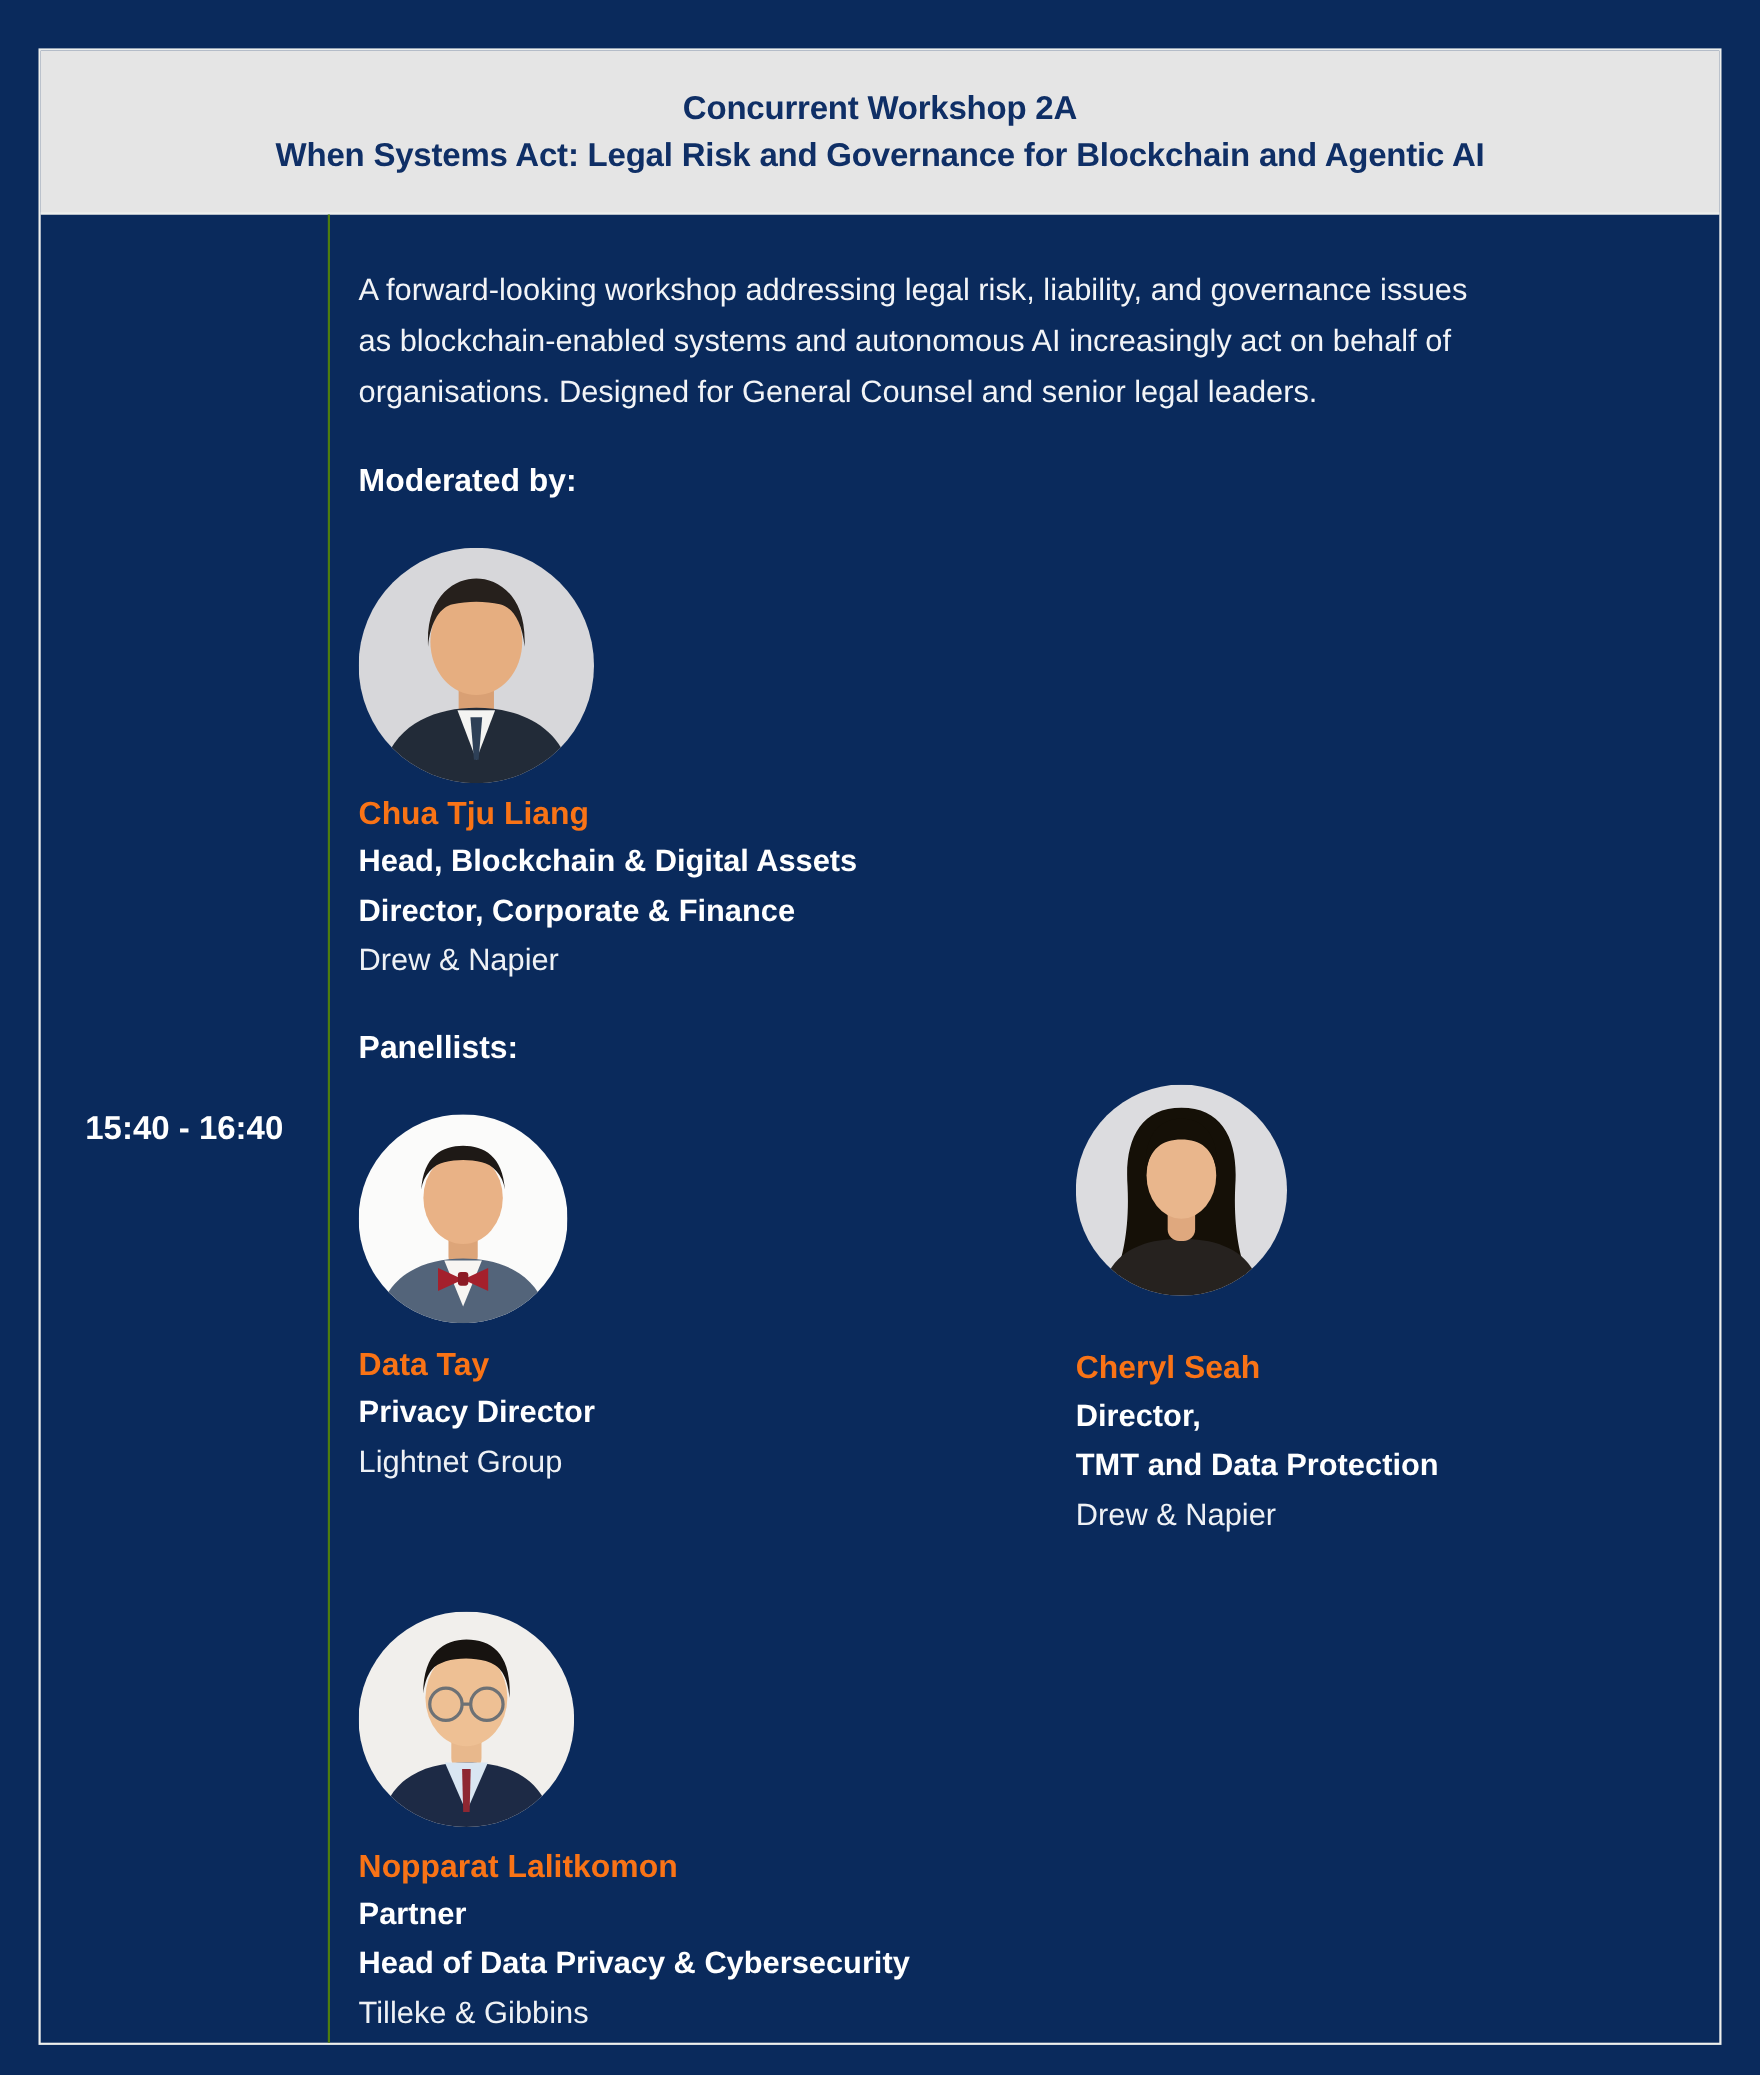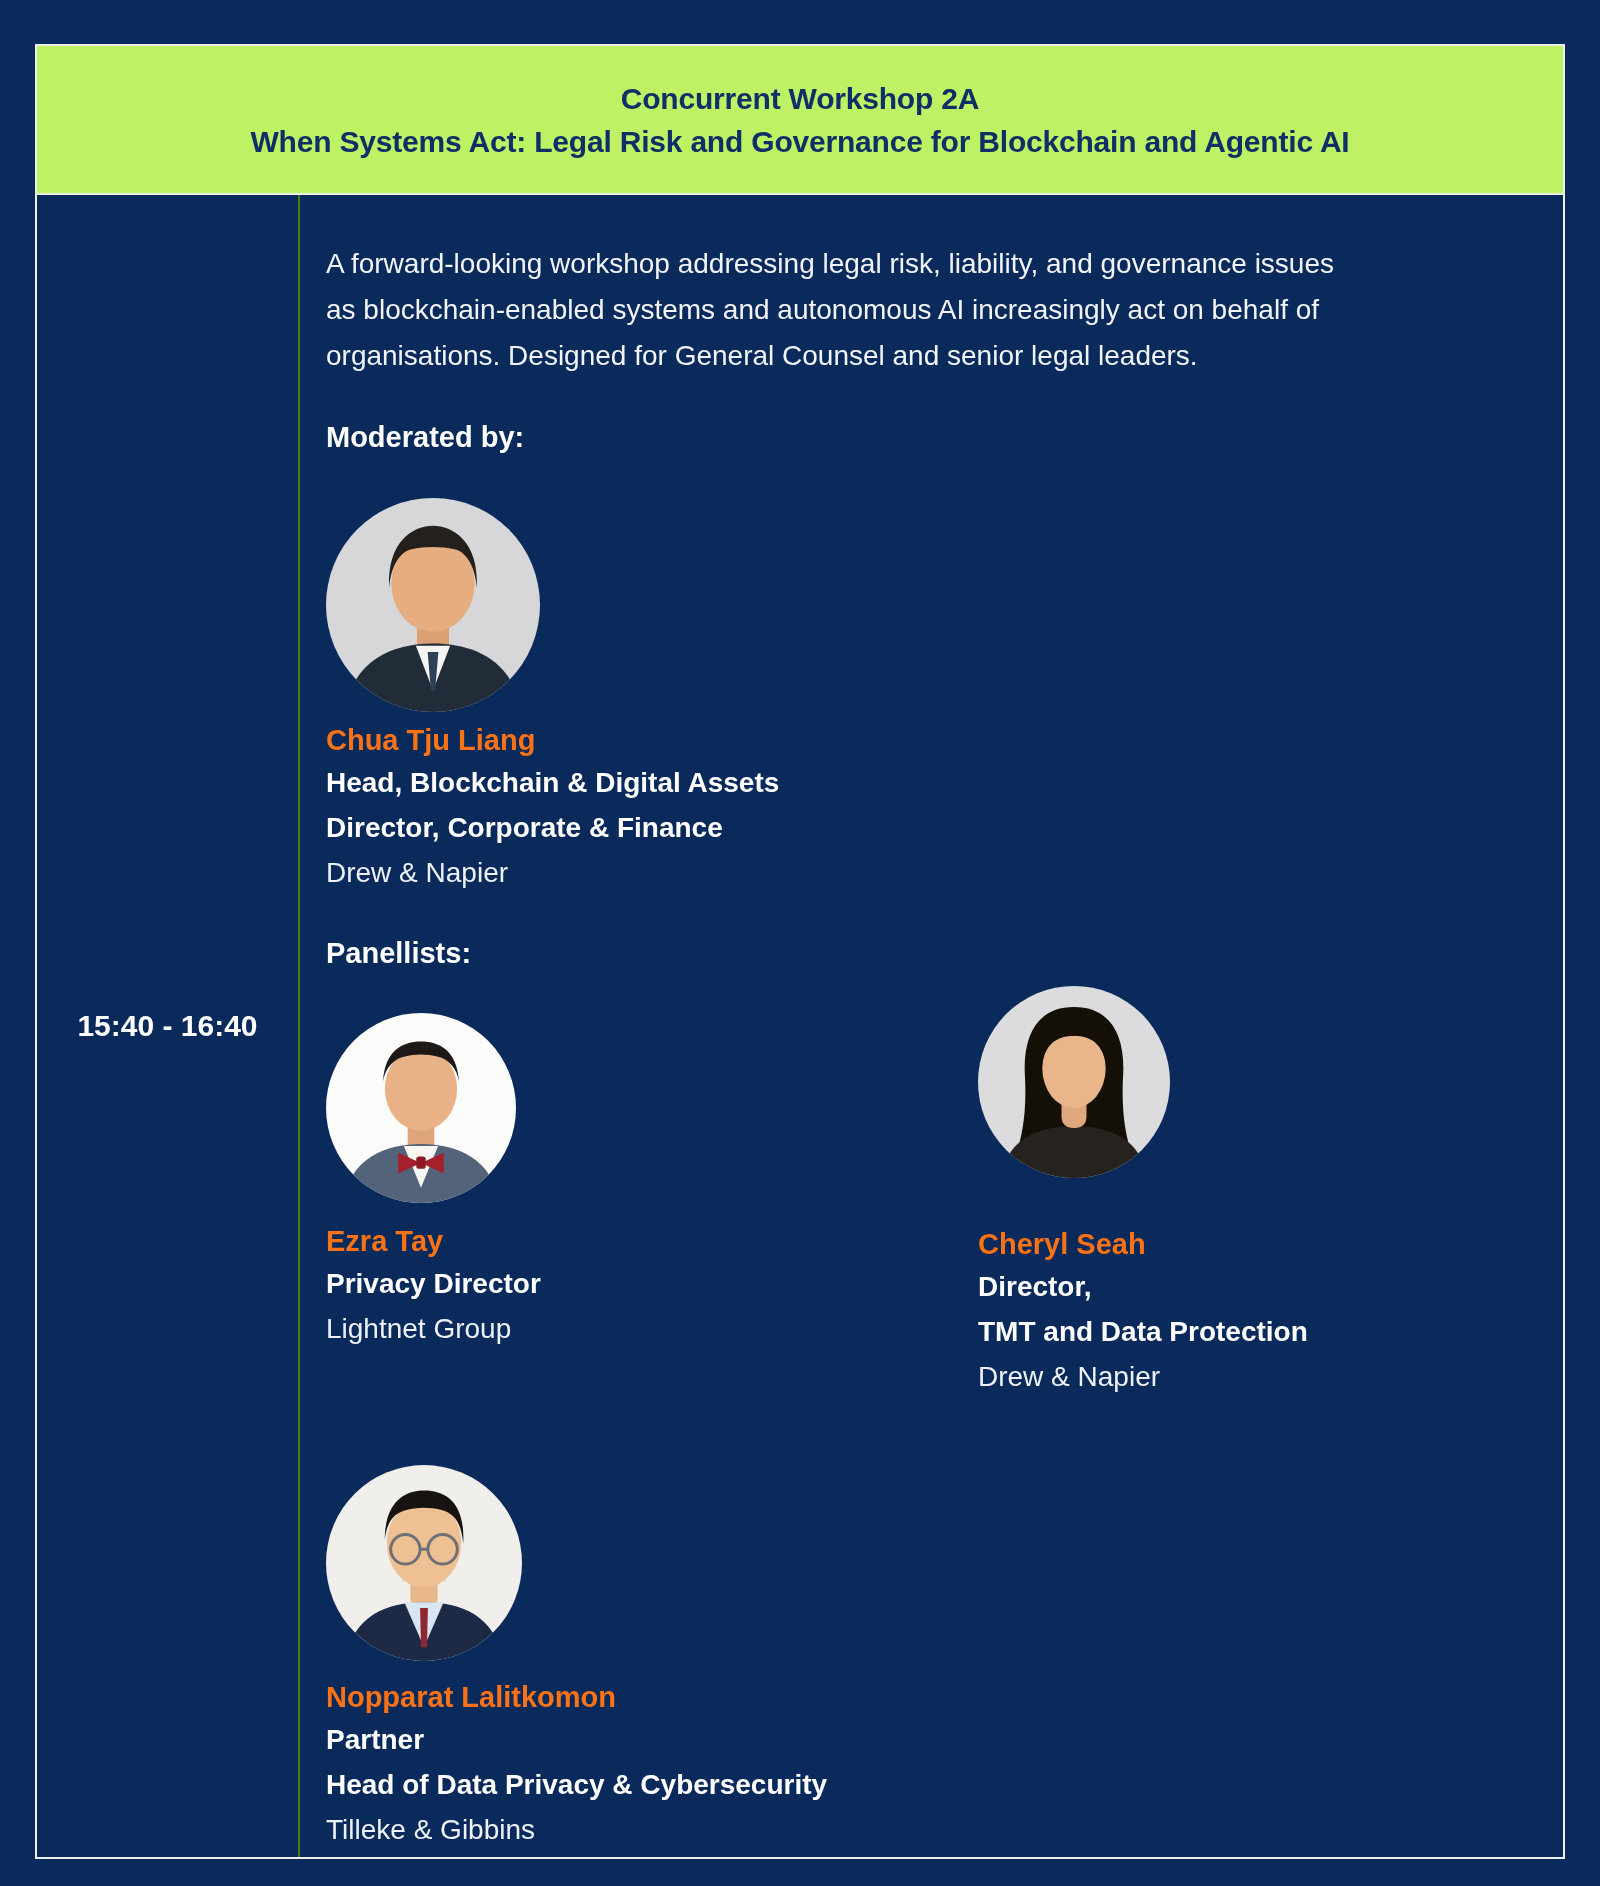--- a/index.html
+++ b/index.html
@@ -15,21 +15,21 @@
     position: absolute;
     left: 35px; top: 44px;
     width: 1530px; height: 1815px;
     border: 2px solid #eef0ee;
     box-sizing: border-box;
     display: flex;
     flex-direction: column;
   }
   .banner {
     height: 149px;
-    background: #bef264;
+    background: #e5e5e5;
     border-bottom: 2px solid #eef0ee;
     box-sizing: border-box;
     display: flex;
     flex-direction: column;
     align-items: center;
     justify-content: center;
     color: #0f2f66;
     font-weight: 700;
     font-size: 30px;
     line-height: 43px;
@@ -167,21 +167,21 @@
               <rect x="86" y="106" width="28" height="42" rx="12" fill="#dda579"></rect>
               <path d="M18 200 C24 154 62 138 100 138 C138 138 176 154 182 200 Z" fill="#53647a"></path>
               <path d="M82 140 L100 184 L118 140 Z" fill="#f7f5f2"></path>
               <path d="M100 158 L76 147 L76 169 Z" fill="#a4202c"></path>
               <path d="M100 158 L124 147 L124 169 Z" fill="#a4202c"></path>
               <rect x="95" y="151" width="10" height="13" rx="3" fill="#8c1b25"></rect>
               <ellipse cx="100" cy="80" rx="38" ry="44" fill="#e9b286"></ellipse>
               <path d="M60 72 C62 40 80 30 100 30 C120 30 138 40 140 72 C138 58 128 48 118 46 C106 43 94 43 82 46 C72 48 62 58 60 72 Z" fill="#1e1916"></path>
             </svg>
           </div>
-          <div class="speaker-name">Ezra Tay</div>
+          <div class="speaker-name">Data Tay</div>
           <div class="speaker-titles">Privacy Director</div>
           <div class="speaker-org">Lightnet Group</div>
         </div>
 
         <div class="panel-col-cheryl">
           <div class="avatar avatar-cheryl">
             <svg viewBox="0 0 200 200" xmlns="http://www.w3.org/2000/svg">
               <rect width="200" height="200" fill="#dcdcdf"></rect>
               <path d="M100 22 C60 22 46 54 49 96 C51 138 44 164 38 180 L162 180 C156 164 149 138 151 96 C154 54 140 22 100 22 Z" fill="#151007"></path>
               <path d="M24 200 C30 158 64 146 100 146 C136 146 170 158 176 200 Z" fill="#26221f"></path>

